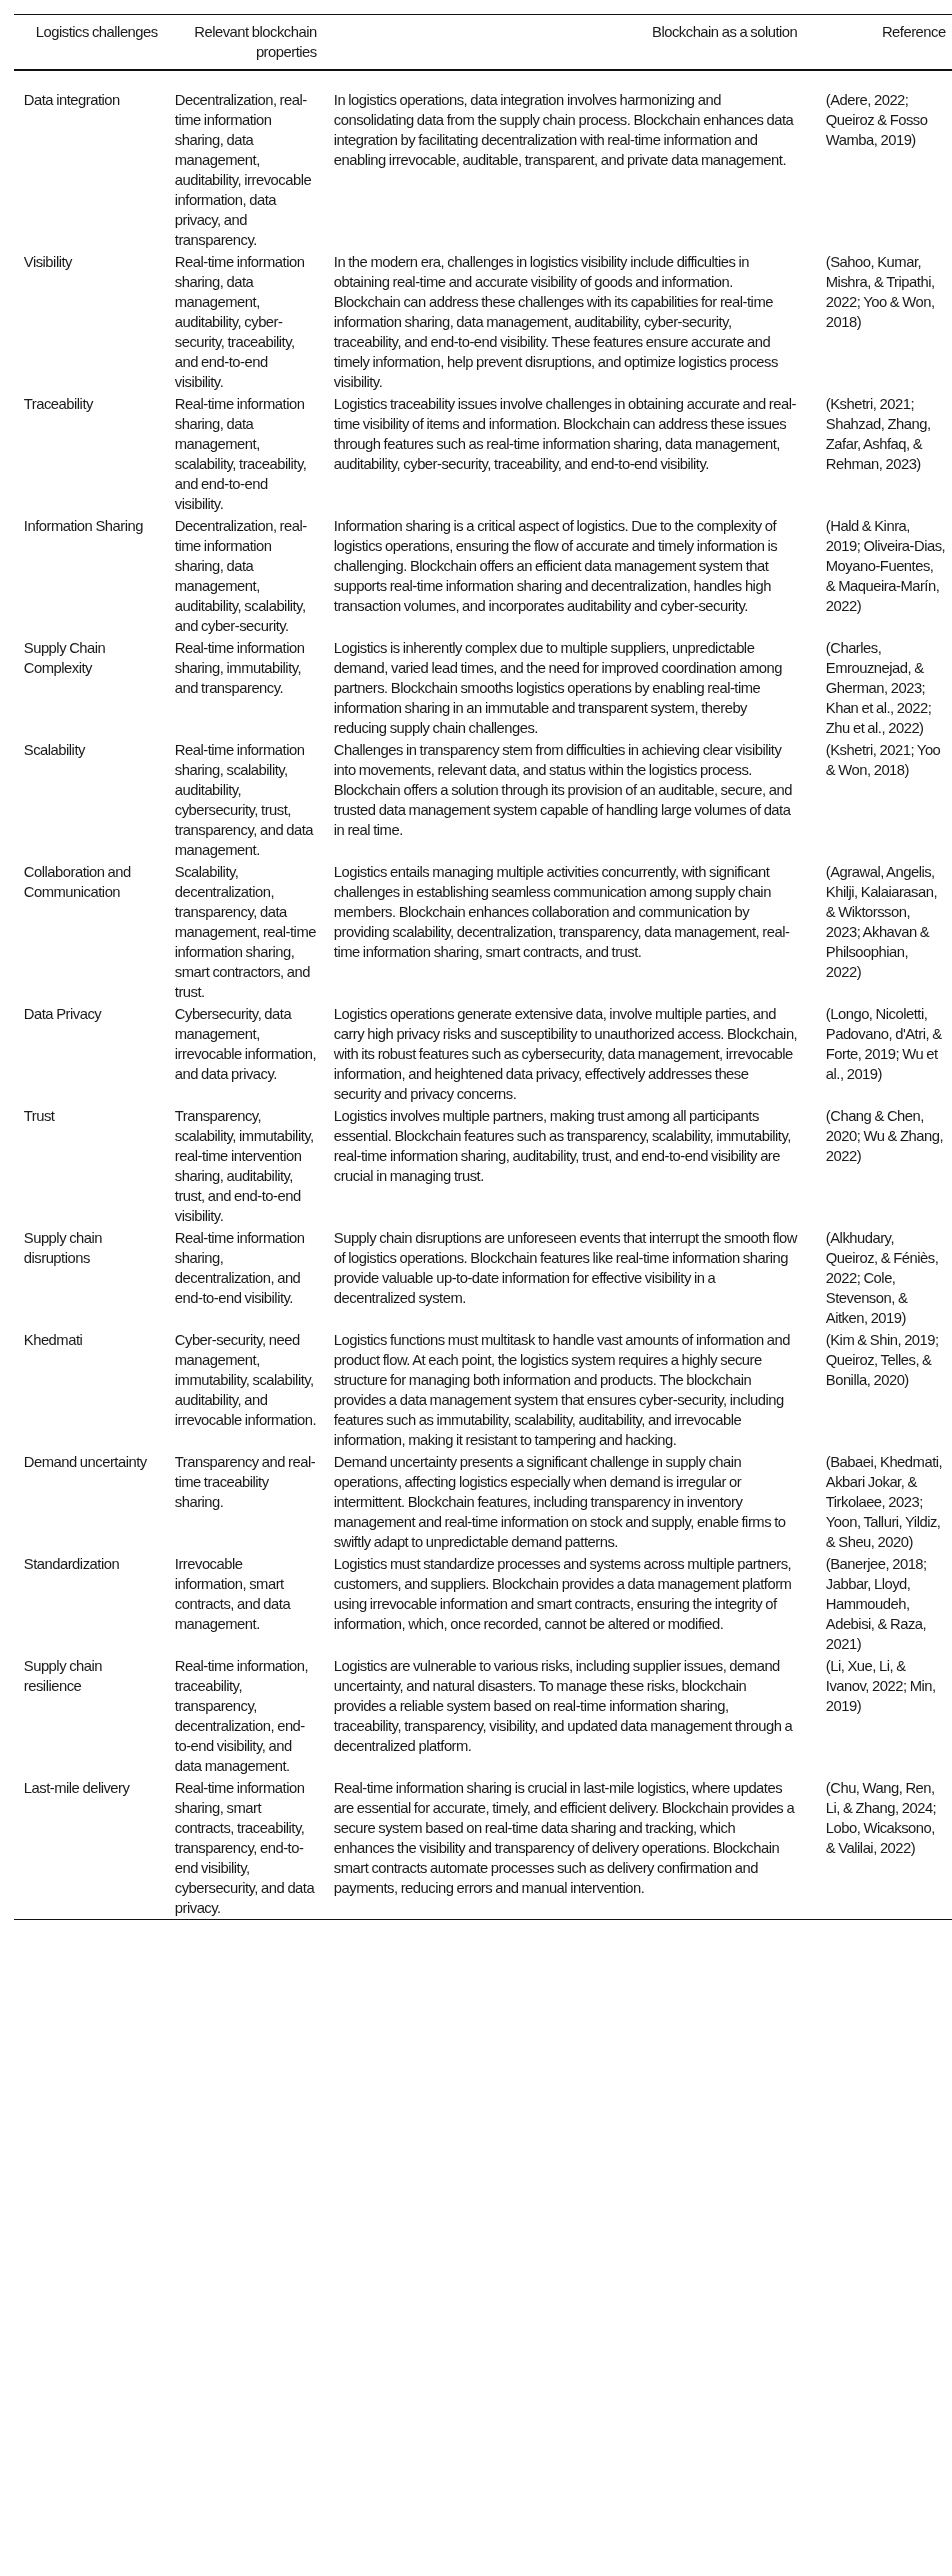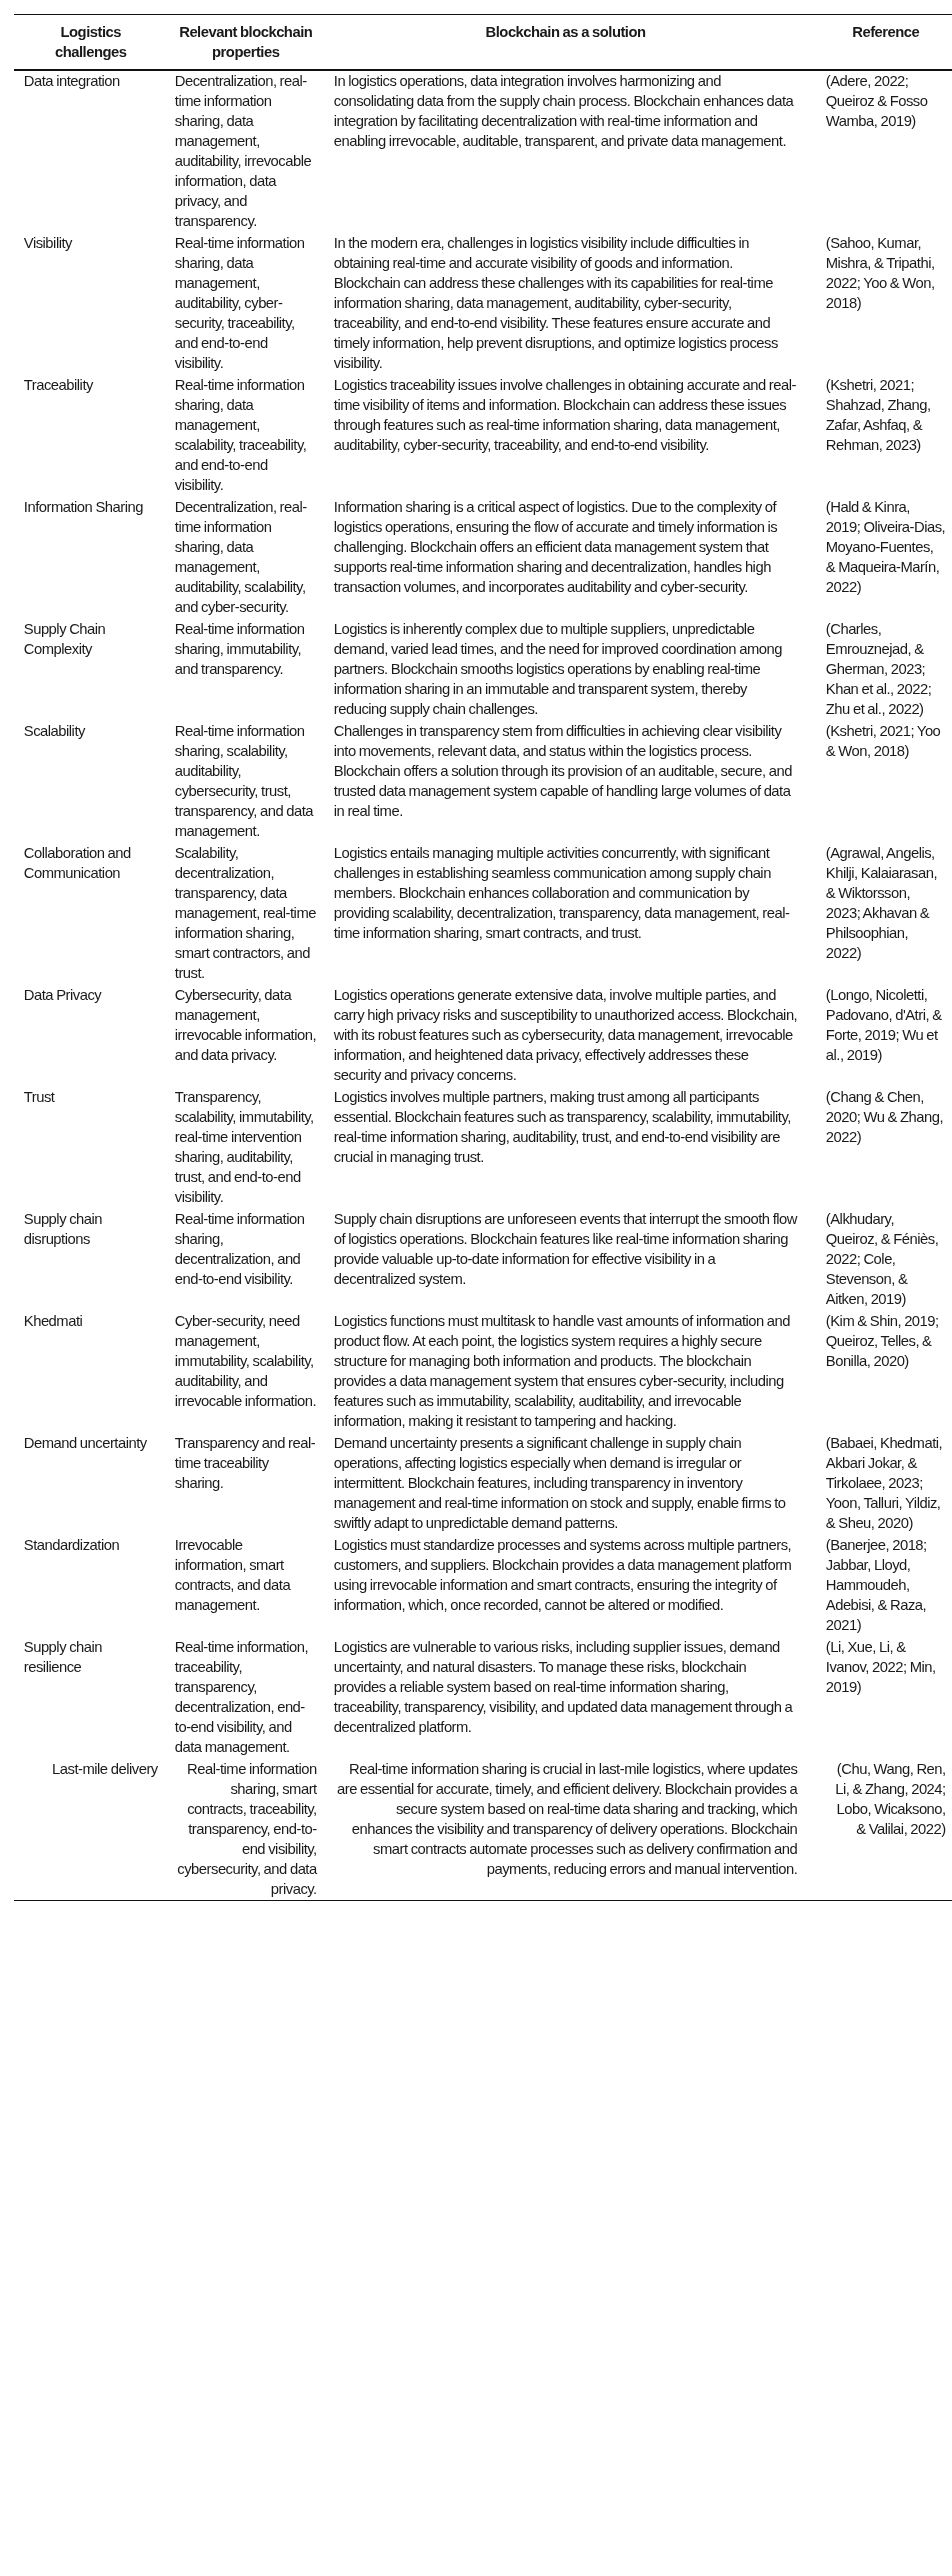--- a/index.html
+++ b/index.html
@@ -2,24 +2,24 @@
 <html><head>
 <meta charset="utf-8">
 <style>
   html, body { margin: 0; padding: 0; background: #ffffff; }
   body { width: 953px; height: 2576px; overflow: hidden; position: relative; }
   .table-wrap { position: absolute; left: 14.3px; top: 14.3px; width: 938px; }
   table { border-collapse: collapse; width: 938px; table-layout: fixed;
           font-family: "Liberation Sans", sans-serif; font-size: 14.8px; line-height: 20px;
           color: #1a1a1a; letter-spacing: -0.5px; word-spacing: -0.5px; }
   thead tr { border-top: 1.9px solid #111; border-bottom: 2.9px solid #111; }
-  tbody tr:last-child { border-bottom: 1.9px solid #111; text-align: right; }
-  th { font-weight: bold; text-align: center; vertical-align: top; padding: 6.7px 7.6px 6.7px 9.5px; }
+  tbody tr:last-child { border-bottom: 1.9px solid #111; }
+  th { font-weight: normal; text-align: right; vertical-align: top; padding: 6.7px 7.6px 6.7px 9.5px; }
   td { vertical-align: top; padding: 1px 7.6px 1px 9.5px; }
-  tbody tr:first-child td { padding-top: 0; }
+  tbody tr:first-child td { padding-top: 19px; }
   col.c1 { width: 151px; }
   col.c2 { width: 159px; }
   col.c3 { width: 492px; }
   col.c4 { width: 137px; }
   td.c3, th.c3 { padding-right: 19px; }
 </style>
 </head>
 <body>
 
 <div class="table-wrap">

